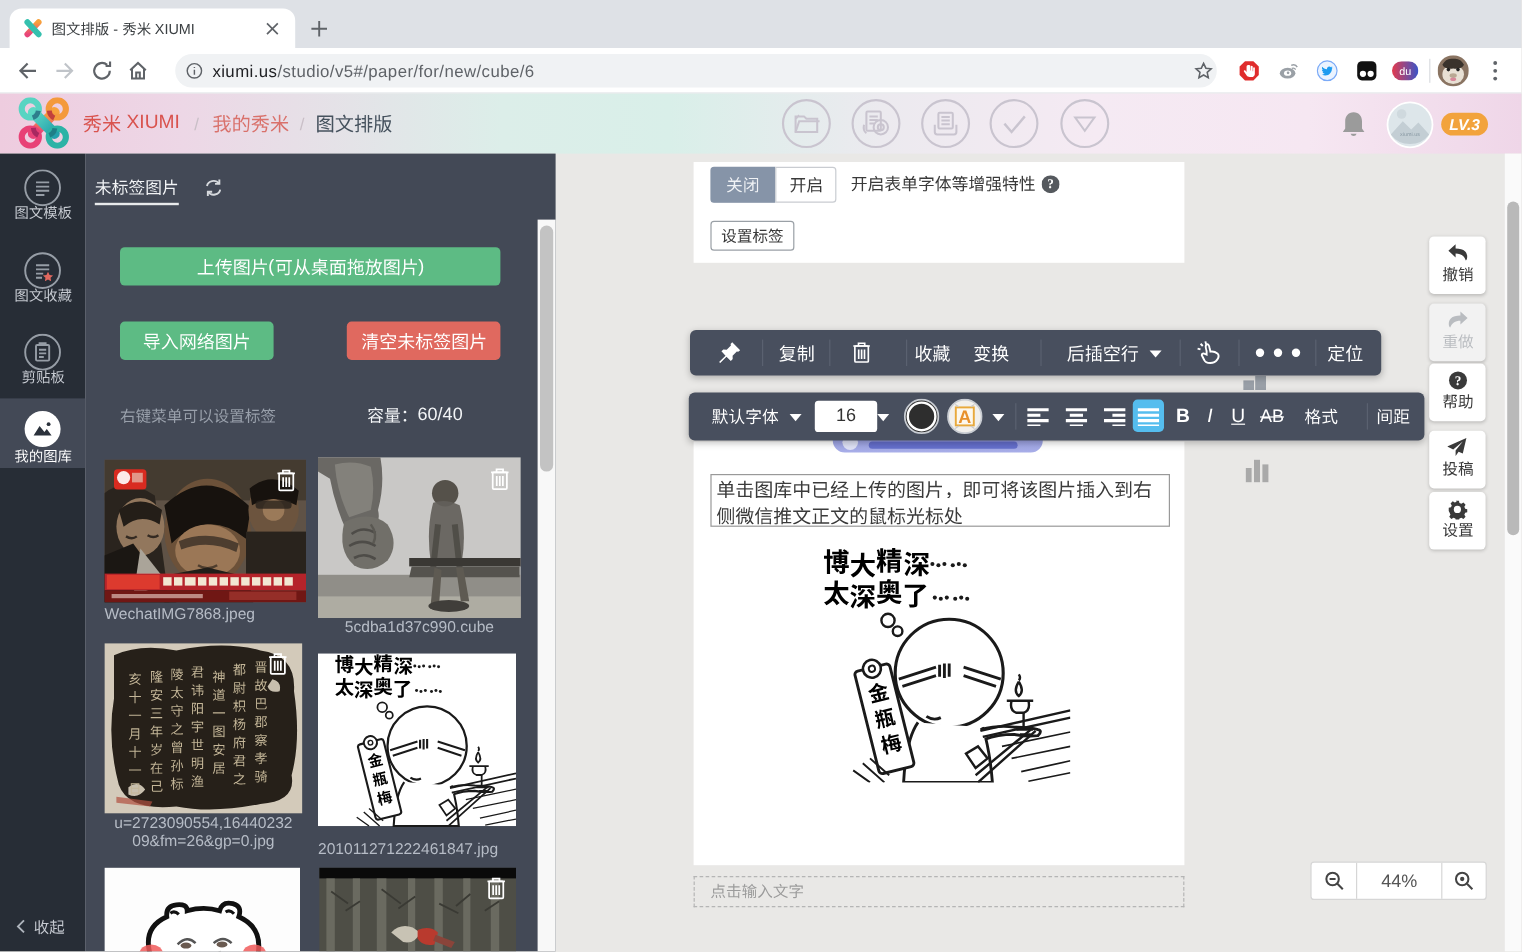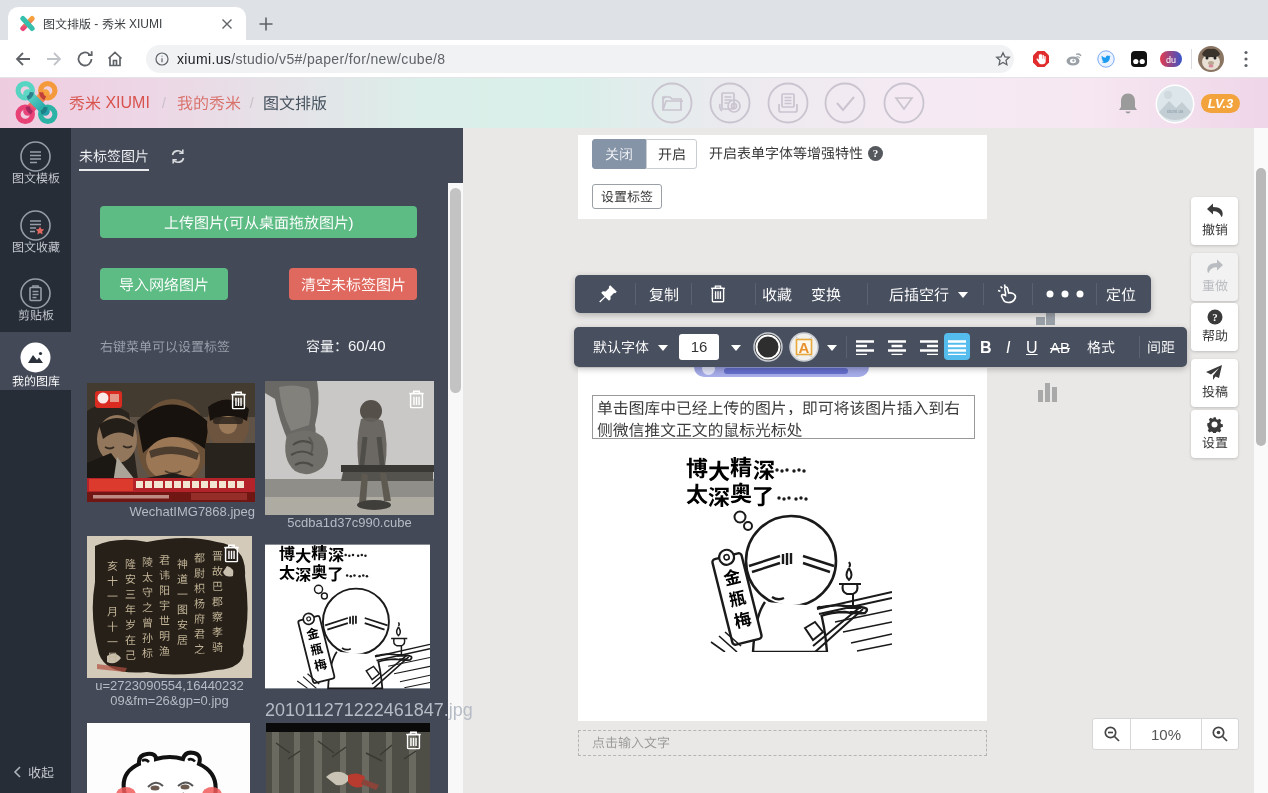--- a/index.html
+++ b/index.html
@@ -50,21 +50,21 @@
     <path d="M15.7 1.3 V5 H12" fill="none"></path>
   </svg>
 <svg class="ab" style="left:106px;top:50px" width="18" height="18" viewBox="0 0 18 18" stroke="#5f6368" stroke-width="1.7" fill="none">
     <path d="M2.5 8.5 L9 2.5 L15.5 8.5 M4 7.5 V15.5 H14 V7.5 M7.5 15.5 V10.5 H10.5 V15.5"></path>
   </svg>
 <div class="ab" style="left:146px;top:45px;width:868px;height:28px;background:#f0f2f4;border-radius:14px"></div>
 <svg class="ab" style="left:155px;top:52px" width="14" height="14" viewBox="0 0 14 14" stroke="#5f6368" stroke-width="1.2" fill="none">
     <circle cx="7" cy="7" r="6"></circle>
     <path d="M7 6.2V10.2 M7 3.8 V4.6"></path>
   </svg>
-<div class="ab" style="left:177px;top:52px;font-size:14px;line-height:14px;letter-spacing:0.35px;color:#202124">xiumi.us<span style="color:#5f6368">/studio/v5#/paper/for/new/cube/8</span></div>
+<div class="ab" style="left:177px;top:52px;font-size:14px;line-height:14px;letter-spacing:0.35px;color:#202124">xiumi.us<span style="color:#5f6368">/studio/v5#/paper/for/new/cube/6</span></div>
 <svg class="ab" style="left:995px;top:51px" width="16" height="16" viewBox="0 0 16 16" stroke="#5f6368" stroke-width="1.3" fill="none">
     <path d="M8 1.8 L9.9 5.8 L14.3 6.3 L11 9.3 L11.9 13.7 L8 11.5 L4.1 13.7 L5 9.3 L1.7 6.3 L6.1 5.8 Z"></path>
   </svg>
 <svg class="ab" style="left:1032px;top:50px" width="18" height="18" viewBox="0 0 18 18">
     <path d="M5.5 1 h7 L17 5.5 v7 L12.5 17 h-7 L1 12.5 v-7 Z" fill="#e02c2c"></path>
     <path d="M9 4.2c.8 0 1 .6 1 1.4v3.1h.4V5.4c0-.8 1.5-.8 1.5 0v3.9h.4V6.6c0-.8 1.4-.8 1.4 0v5c0 1.6-1.3 2.6-2.9 2.6h-1.5c-1 0-1.8-.4-2.4-1.2L4.6 9.6c-.5-.7.6-1.5 1.2-.8l1 1.2V5.6c0-.8.6-1.4 1.2-1.4z" fill="#fff"></path>
   </svg>
 <svg class="ab" style="left:1065px;top:50px" width="18" height="18" viewBox="0 0 18 18" fill="#9aa0a6">
     <ellipse cx="8" cy="11" rx="6.5" ry="4.5"></ellipse>
     <ellipse cx="8" cy="11" rx="3" ry="2.2" fill="#fff"></ellipse>
@@ -372,21 +372,21 @@
 <rect x="0" y="109" width="168" height="10" fill="#701714"></rect>
 <rect x="6" y="112" width="76" height="3.5" fill="#bd8a84"></rect>
 <rect x="104" y="110" width="56" height="7" fill="#952e28"></rect>
 </svg>
 <svg style="position:absolute;left:229px;top:390px" width="19" height="20" viewBox="0 0 20 22" fill="none" stroke="#fff" stroke-width="1.6">
     <path d="M2 5h16"></path>
     <path d="M7 5V2.4h6V5"></path>
     <rect x="3.5" y="5" width="13" height="15.5" rx="1"></rect>
     <path d="M7.2 8.5v9M10 8.5v9M12.8 8.5v9"></path>
   </svg>
-<div class="ab" style="left:87px;top:504px;width:168px;text-align:right;font-size:13px;color:#b6bcc6">WechatIMG7868.jpeg</div>
+<div class="ab" style="left:87px;top:504px;width:168px;text-align:left;font-size:13px;color:#b6bcc6">WechatIMG7868.jpeg</div>
 <svg class="ab" style="left:265px;top:381px" width="169" height="134" viewBox="0 0 169 134">
 <rect width="169" height="134" fill="#c9c8c6"></rect>
 <rect y="98" width="169" height="36" fill="#908e88"></rect>
 <rect y="116" width="169" height="18" fill="#aeaca2"></rect>
 <path d="M0 0 L52 0 Q56 22 50 44 Q52 52 48 58 L24 62 Q14 40 10 18 L0 12Z" fill="#6a6864"></path>
 <path d="M14 6 Q30 2 44 8 Q48 26 44 44 L26 50 Q16 30 14 6Z" fill="#83817b"></path>
 <path d="M22 54 Q44 44 58 56 Q68 72 58 86 Q44 98 30 90 Q16 78 22 54Z" fill="#716f69"></path>
 <path d="M28 64 q9 -7 20 -1 M26 74 q11 -7 22 0 M30 84 q9 -5 18 1" stroke="#4e4c48" stroke-width="2.2" fill="none"></path>
 <path d="M44 56 q6 8 2 16" stroke="#5a5852" stroke-width="2" fill="none"></path>
 <circle cx="106" cy="30" r="11" fill="#55514a"></circle>
@@ -525,21 +525,21 @@
       <path d="M186 138 v14 M180 152 h14 M183 156 h9"></path>
     </g>
     <g stroke="#1a1a1a" stroke-width="2" fill="none">
       <path d="M150 153 L225 136 M152 158 L225 142"></path>
       <path d="M168 166 L225 154 M176 176 L225 166 M184 187 L225 178 M190 195 L225 188" stroke-width="1.4"></path>
     </g>
     <path d="M196 153 L148 196 M192 152 L146 190" stroke="#1a1a1a" stroke-width="2" fill="none"></path>
     <path d="M138 172 l10 -6 l8 10 l-10 8z" fill="#fff" stroke="#1a1a1a" stroke-width="2"></path>
     <path d="M52 180 L70 196 M58 176 L74 190 M44 186 L58 196" stroke="#1a1a1a" stroke-width="1.6" fill="none"></path>
   </svg>
-<div class="ab" style="left:265px;top:700px;width:165px;font-size:18px;color:#b6bcc6">201011271222461847.jpg</div>
+<div class="ab" style="left:265px;top:700px;width:165px;font-size:13px;color:#b6bcc6">201011271222461847.jpg</div>
 <svg class="ab" style="left:87px;top:723px" width="163" height="70" viewBox="0 0 163 70">
 <rect width="163" height="70" fill="#fdfdfd"></rect>
 <g transform="translate(32,28)">
 <g stroke="#111" stroke-width="4" fill="#fff">
 <path d="M6 44 Q0 22 20 13 Q19 4 28 3 Q37 2 37 8 Q51 4 64 8 Q66 0 75 2 Q83 4 80 13 Q100 22 96 44"></path>
 </g>
 <path d="M23 10 q3.5 -2.5 7 1" stroke="#111" stroke-width="2.6" fill="none"></path>
 <path d="M69 9 q3.5 -2.5 7 1.5" stroke="#111" stroke-width="2.6" fill="none"></path>
 <ellipse cx="7" cy="44" rx="10" ry="8" fill="#f15a5a" opacity="0.85"></ellipse>
 <ellipse cx="93" cy="44" rx="10" ry="8" fill="#f15a5a" opacity="0.85"></ellipse>
@@ -819,21 +819,21 @@
 <div class="ab" style="left:574px;top:327px;width:613px;height:40px;background:#484f5e;border-radius:5px;box-shadow:0 2px 6px rgba(0,0,0,0.25)"></div>
 <div class="ab" style="left:593px;top:340px">
     <svg class="k" width="56.0" height="14" viewBox="0 0 400 100" fill="#fff">
       <use href="#r9ed8" x="0" y="88"></use>
       <use href="#r8ba4" x="100" y="88"></use>
       <use href="#r5b57" x="200" y="88"></use>
       <use href="#r4f53" x="300" y="88"></use>
     </svg>
   </div>
 <div class="ab" style="left:658px;top:345px;width:0;height:0;border:5px solid transparent;border-top:6px solid #fff"></div>
-<div class="ab" style="left:679px;top:334px;width:40px;height:26px;background:#fff;border-radius:3px;color:#333;font-size:15px;text-align:center;line-height:26px">16</div>
+<div class="ab" style="left:679px;top:334px;width:52px;height:26px;background:#fff;border-radius:3px;color:#333;font-size:15px;text-align:center;line-height:26px">16</div>
 <div class="ab" style="left:731px;top:345px;width:0;height:0;border:5px solid transparent;border-top:6px solid #fff"></div>
 <svg class="ab" style="left:753px;top:332px" width="30" height="30" viewBox="0 0 30 30">
     <circle cx="15" cy="15" r="14" fill="#2e2e2e" stroke="#c8ccd2" stroke-width="1.5"></circle>
     <circle cx="15" cy="15" r="11.5" fill="#2e2e2e" stroke="#fff" stroke-width="2"></circle>
   </svg>
 <svg class="ab" style="left:789px;top:332px" width="30" height="30" viewBox="0 0 30 30">
     <circle cx="15" cy="15" r="14" fill="#f2f0ec" stroke="#c8ccd2" stroke-width="1.5"></circle>
     <rect x="7.5" y="7.5" width="15" height="15" fill="#fdf8ee" stroke="#e8a93c" stroke-width="1.6"></rect>
     <text x="15" y="20.5" font-size="15" font-weight="bold" fill="#e8912c" text-anchor="middle" font-family="Liberation Sans">A</text>
     <path d="M7 5 l3 2 M23 5 l-3 2 M7 25 l3-2 M23 25 l-3-2" stroke="#c9c9c9" stroke-width="1"></path>
@@ -913,21 +913,21 @@
         <use href="#r7f6e" x="100" y="88"></use>
       </svg></div></div>
 <div class="ab" style="left:1092px;top:718px;width:147px;height:32px;background:#fff;border:1px solid #d6d6d6;border-radius:3px"></div>
 <div class="ab" style="left:1130px;top:719px;width:1px;height:30px;background:#d6d6d6"></div>
 <div class="ab" style="left:1201px;top:719px;width:1px;height:30px;background:#d6d6d6"></div>
 <svg class="ab" style="left:1104px;top:726px" width="16" height="16" viewBox="0 0 16 16" fill="none" stroke="#444" stroke-width="1.7">
     <circle cx="6.5" cy="6.5" r="5.2"></circle>
     <path d="M10.5 10.5 L15 15"></path>
     <path d="M4 6.5 h5"></path>
   </svg>
-<div class="ab" style="left:1131px;top:726px;width:70px;text-align:center;font-size:15px;color:#555">10%</div>
+<div class="ab" style="left:1131px;top:726px;width:70px;text-align:center;font-size:15px;color:#555">44%</div>
 <svg class="ab" style="left:1212px;top:726px" width="16" height="16" viewBox="0 0 16 16" fill="none" stroke="#444" stroke-width="1.7">
     <circle cx="6.5" cy="6.5" r="5.2"></circle>
     <path d="M10.5 10.5 L15 15"></path>
     <circle cx="6.5" cy="6.5" r="1.8" fill="#444" stroke="none"></circle>
   </svg>
 <svg width="0" height="0" style="position:absolute">
     <defs>
       <path id="b4e86" d="M9 -78V-66H67C61 -60 52 -54 44 -50V-5C44 -3 43 -3 41 -3C39 -3 31 -3 24 -3C26 0 28 6 28 9C38 9 45 9 50 7C55 5 57 2 57 -5V-44C69 -51 82 -62 91 -72L82 -79L79 -78Z"></path>
       <path id="b535a" d="M39 -62V-27H49V-33H59V-28H70V-33H80V-29H71V-24H32V-14H46L41 -10C45 -6 50 0 53 3L61 -3C59 -6 55 -10 51 -14H71V-2C71 -1 71 -1 70 -1C68 -1 64 -1 60 -1C61 2 62 6 63 9C70 9 74 9 78 7C82 6 83 3 83 -2V-14H97V-24H83V-27H91V-62H70V-66H96V-75H90L92 -78C89 -80 84 -83 79 -85L74 -79C76 -78 79 -76 81 -75H70V-85H59V-75H34V-66H59V-62ZM59 -44V-40H49V-44ZM70 -44H80V-40H70ZM59 -51H49V-54H59ZM70 -51V-54H80V-51ZM14 -85V-60H3V-49H14V9H26V-49H36V-60H26V-85Z"></path>
       <path id="b5927" d="M43 -85C43 -77 43 -67 42 -58H6V-46H40C36 -28 27 -12 4 -2C7 1 11 5 13 9C34 -2 45 -17 50 -34C58 -14 70 0 88 9C90 5 94 0 97 -3C78 -10 66 -26 59 -46H95V-58H55C56 -67 56 -77 56 -85Z"></path>

